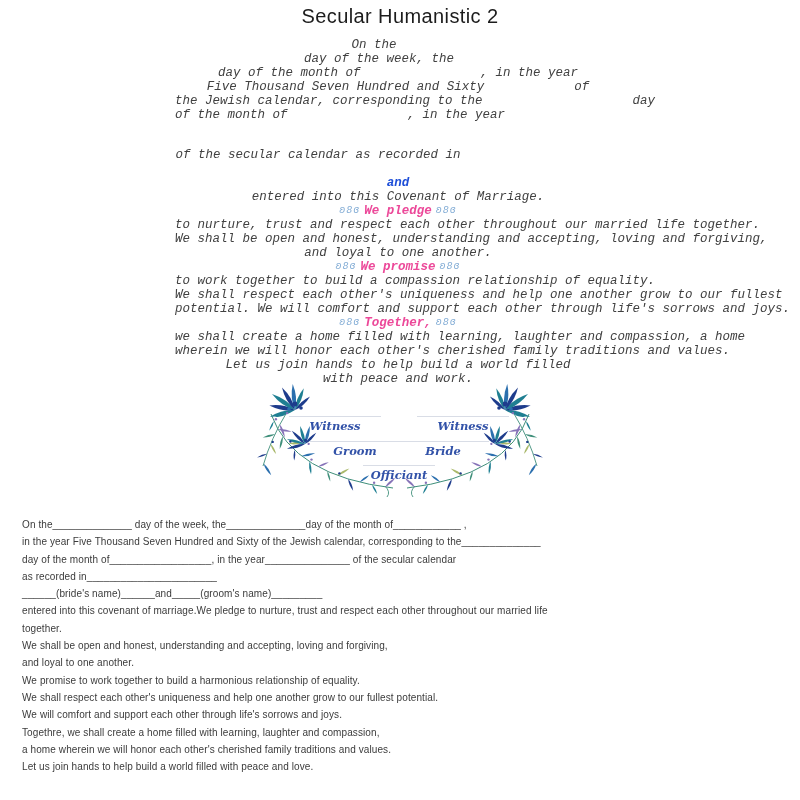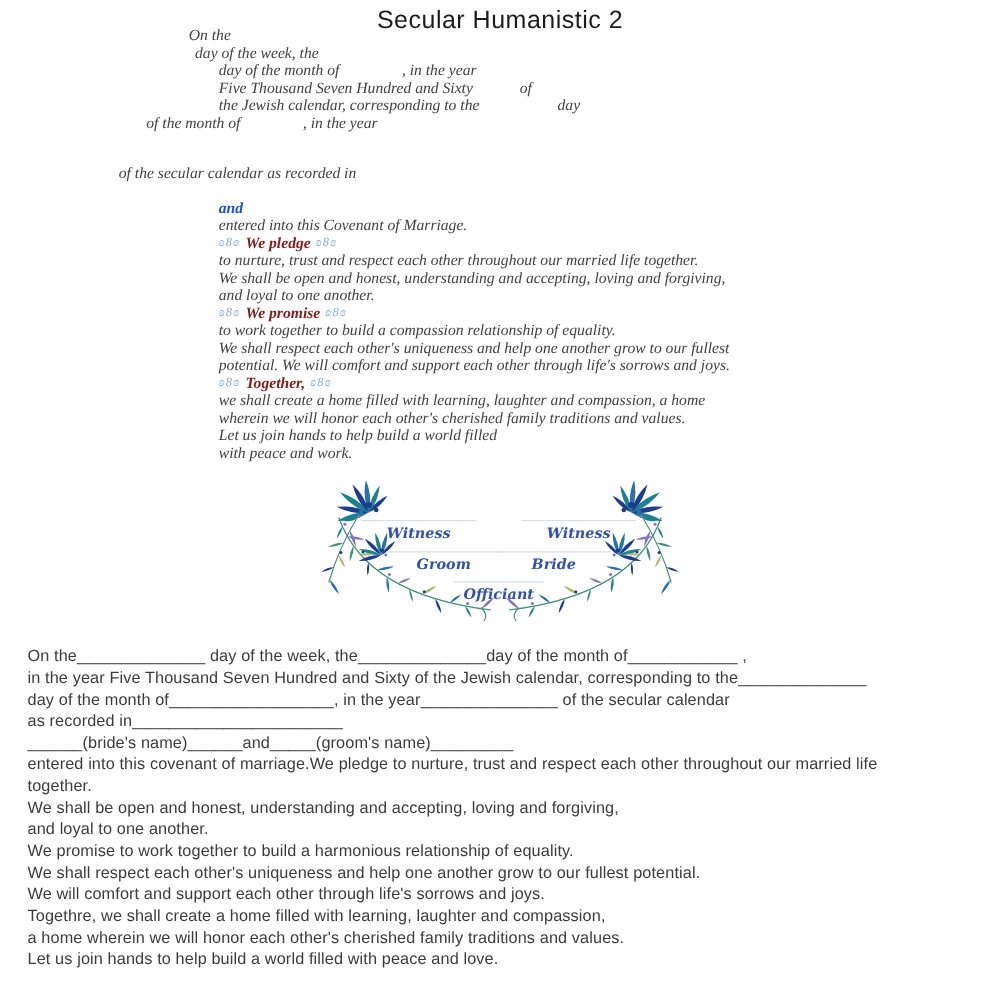--- a/index.html
+++ b/index.html
@@ -1,41 +1,41 @@
 <!DOCTYPE html>
 <html><head>
 <meta charset="utf-8">
 <style>
   html,body{margin:0;padding:0;background:#fff;}
   .page{position:relative;width:800px;height:800px;background:#ffffff;overflow:hidden;
         font-family:"Liberation Sans",sans-serif;}
   .title{position:absolute;top:5px;left:0;width:100%;text-align:center;
          font-size:20px;letter-spacing:.4px;color:#1c1c1c;}
   
-  .cert{position:absolute;left:175px;top:21px;width:446px;text-align:left;
-        font-family:Liberation Serif, serif;font-style:italic;font-size:12.5px;
+  .cert{position:absolute;left:175px;top:38px;width:446px;text-align:center;
+        font-family:Liberation Mono, monospace;font-style:italic;font-size:12.5px;
         color:#414141;}
   .cert-line{position:relative;height:14px;line-height:14px;white-space:nowrap;}
   .cert-line.blue{color:#1d4ed8;font-weight:bold;}
-  .cert-line.header .htxt{color:#7f1d1d;font-weight:bold;margin:0 4px;}
+  .cert-line.header .htxt{color:#ec4899;font-weight:bold;margin:0 4px;}
   .cert-line .orn{color:#85aed6;font-size:10px;letter-spacing:1px;position:relative;top:-1px;}
   
   .sig{position:absolute;text-align:center;font-family:"DejaVu Serif",serif;
        font-style:italic;font-weight:bold;font-size:11.5px;color:#3252a8;}
   .sig .sig-line{border-top:1px solid #d9dde6;height:2px;width:100%;}
   .sig-witness-left{left:289px;top:416px;width:92px;}
   .sig-witness-right{left:417px;top:416px;width:92px;}
   .sig-groom{left:309px;top:441px;width:92px;text-align:center;}
   .sig-bride{left:397px;top:441px;width:92px;}
   .sig-officiant{left:363px;top:465px;width:72px;}
   
   .garland{position:absolute;left:225px;top:382px;width:350px;height:118px;}
   
   .transcript{position:absolute;left:22px;top:516px;width:762px;
-              font-size:13px;line-height:17.3px;color:#3b3b3b;letter-spacing:.1px;}
+              font-size:10px;line-height:17.3px;color:#3b3b3b;letter-spacing:.1px;}
   .transcript-line{white-space:nowrap;}
 </style>
 </head>
 <body>
 
 <div class="page">
 
   <div class="title">Secular Humanistic 2</div>
 
   <div class="cert" id="cert-lines">

